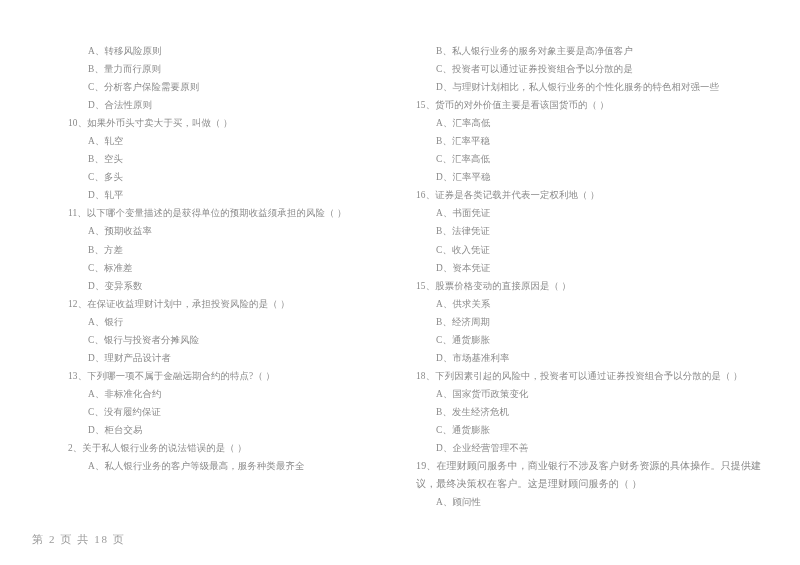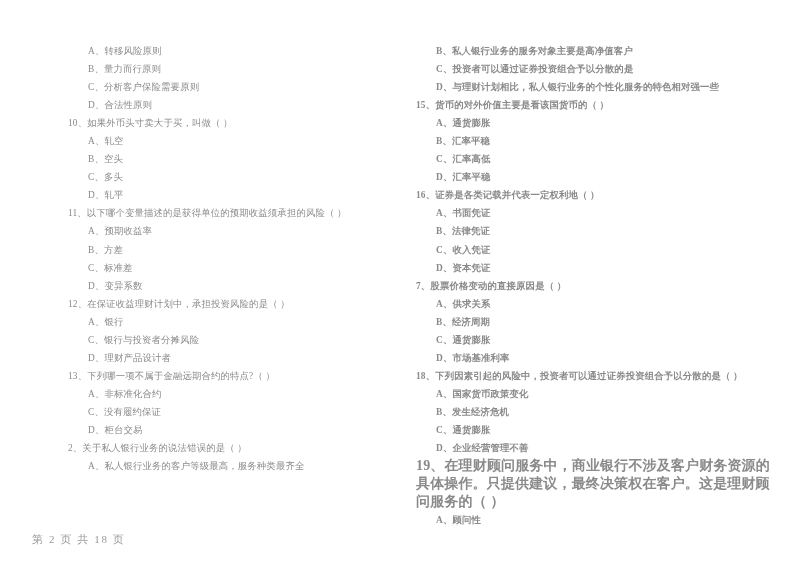--- a/index.html
+++ b/index.html
@@ -30,34 +30,34 @@
     display: flex;
     flex-direction: row;
     align-items: flex-start;
   }
   .col {
     width: 400px;
     box-sizing: border-box;
     position: relative;
   }
   .col-left  { padding-left: 68px;  padding-right: 12px; }
-  .col-right { padding-left: 14px;  padding-right: 28px; font-weight: bold; }
+  .col-right { padding-left: 14px;  padding-right: 28px; }
 
   .q-line {
     font-size: 9.4px;
     line-height: 18.05px;
     letter-spacing: 0.15px;
     white-space: nowrap;
     color: #8a8a8a;
   }
   .q-stem {
     text-indent: 0;
   }
   .q-stem-wrap {
-    font-size: 14px;
+    font-size: 10px;
     line-height: 18.05px;
     letter-spacing: 0.15px;
     color: #8a8a8a;
     white-space: normal;
     text-indent: 0;
   }
   .opt {
     padding-left: 20px;
     color: #8a8a8a;
   }
@@ -113,30 +113,30 @@
         <div class="q-line opt">D、柜台交易</div>
         <div class="q-line q-stem">2、关于私人银行业务的说法错误的是（        ）</div>
         <div class="q-line opt">A、私人银行业务的客户等级最高，服务种类最齐全</div>
       </div>
 
     <div class="col col-right">
         <div class="q-line opt opt-right">B、私人银行业务的服务对象主要是高净值客户</div>
         <div class="q-line opt opt-right">C、投资者可以通过证券投资组合予以分散的是</div>
         <div class="q-line opt opt-right">D、与理财计划相比，私人银行业务的个性化服务的特色相对强一些</div>
         <div class="q-line q-stem stem-right">15、货币的对外价值主要是看该国货币的（        ）</div>
-        <div class="q-line opt opt-right">A、通货膨胀</div>
+        <div class="q-line opt opt-right">A、汇率高低</div>
         <div class="q-line opt opt-right">B、汇率平稳</div>
         <div class="q-line opt opt-right">C、汇率高低</div>
         <div class="q-line opt opt-right">D、汇率平稳</div>
         <div class="q-line q-stem stem-right">16、证券是各类记载并代表一定权利地（        ）</div>
         <div class="q-line opt opt-right">A、书面凭证</div>
         <div class="q-line opt opt-right">B、法律凭证</div>
         <div class="q-line opt opt-right">C、收入凭证</div>
         <div class="q-line opt opt-right">D、资本凭证</div>
-        <div class="q-line q-stem stem-right">7、股票价格变动的直接原因是（        ）</div>
+        <div class="q-line q-stem stem-right">15、股票价格变动的直接原因是（        ）</div>
         <div class="q-line opt opt-right">A、供求关系</div>
         <div class="q-line opt opt-right">B、经济周期</div>
         <div class="q-line opt opt-right">C、通货膨胀</div>
         <div class="q-line opt opt-right">D、市场基准利率</div>
         <div class="q-line q-stem stem-right">18、下列因素引起的风险中，投资者可以通过证券投资组合予以分散的是（        ）</div>
         <div class="q-line opt opt-right">A、国家货币政策变化</div>
         <div class="q-line opt opt-right">B、发生经济危机</div>
         <div class="q-line opt opt-right">C、通货膨胀</div>
         <div class="q-line opt opt-right">D、企业经营管理不善</div>
         <div class="q-stem-wrap stem-right">19、在理财顾问服务中，商业银行不涉及客户财务资源的具体操作。只提供建议，最终决策权在客户。这是理财顾问服务的（        ）</div>

